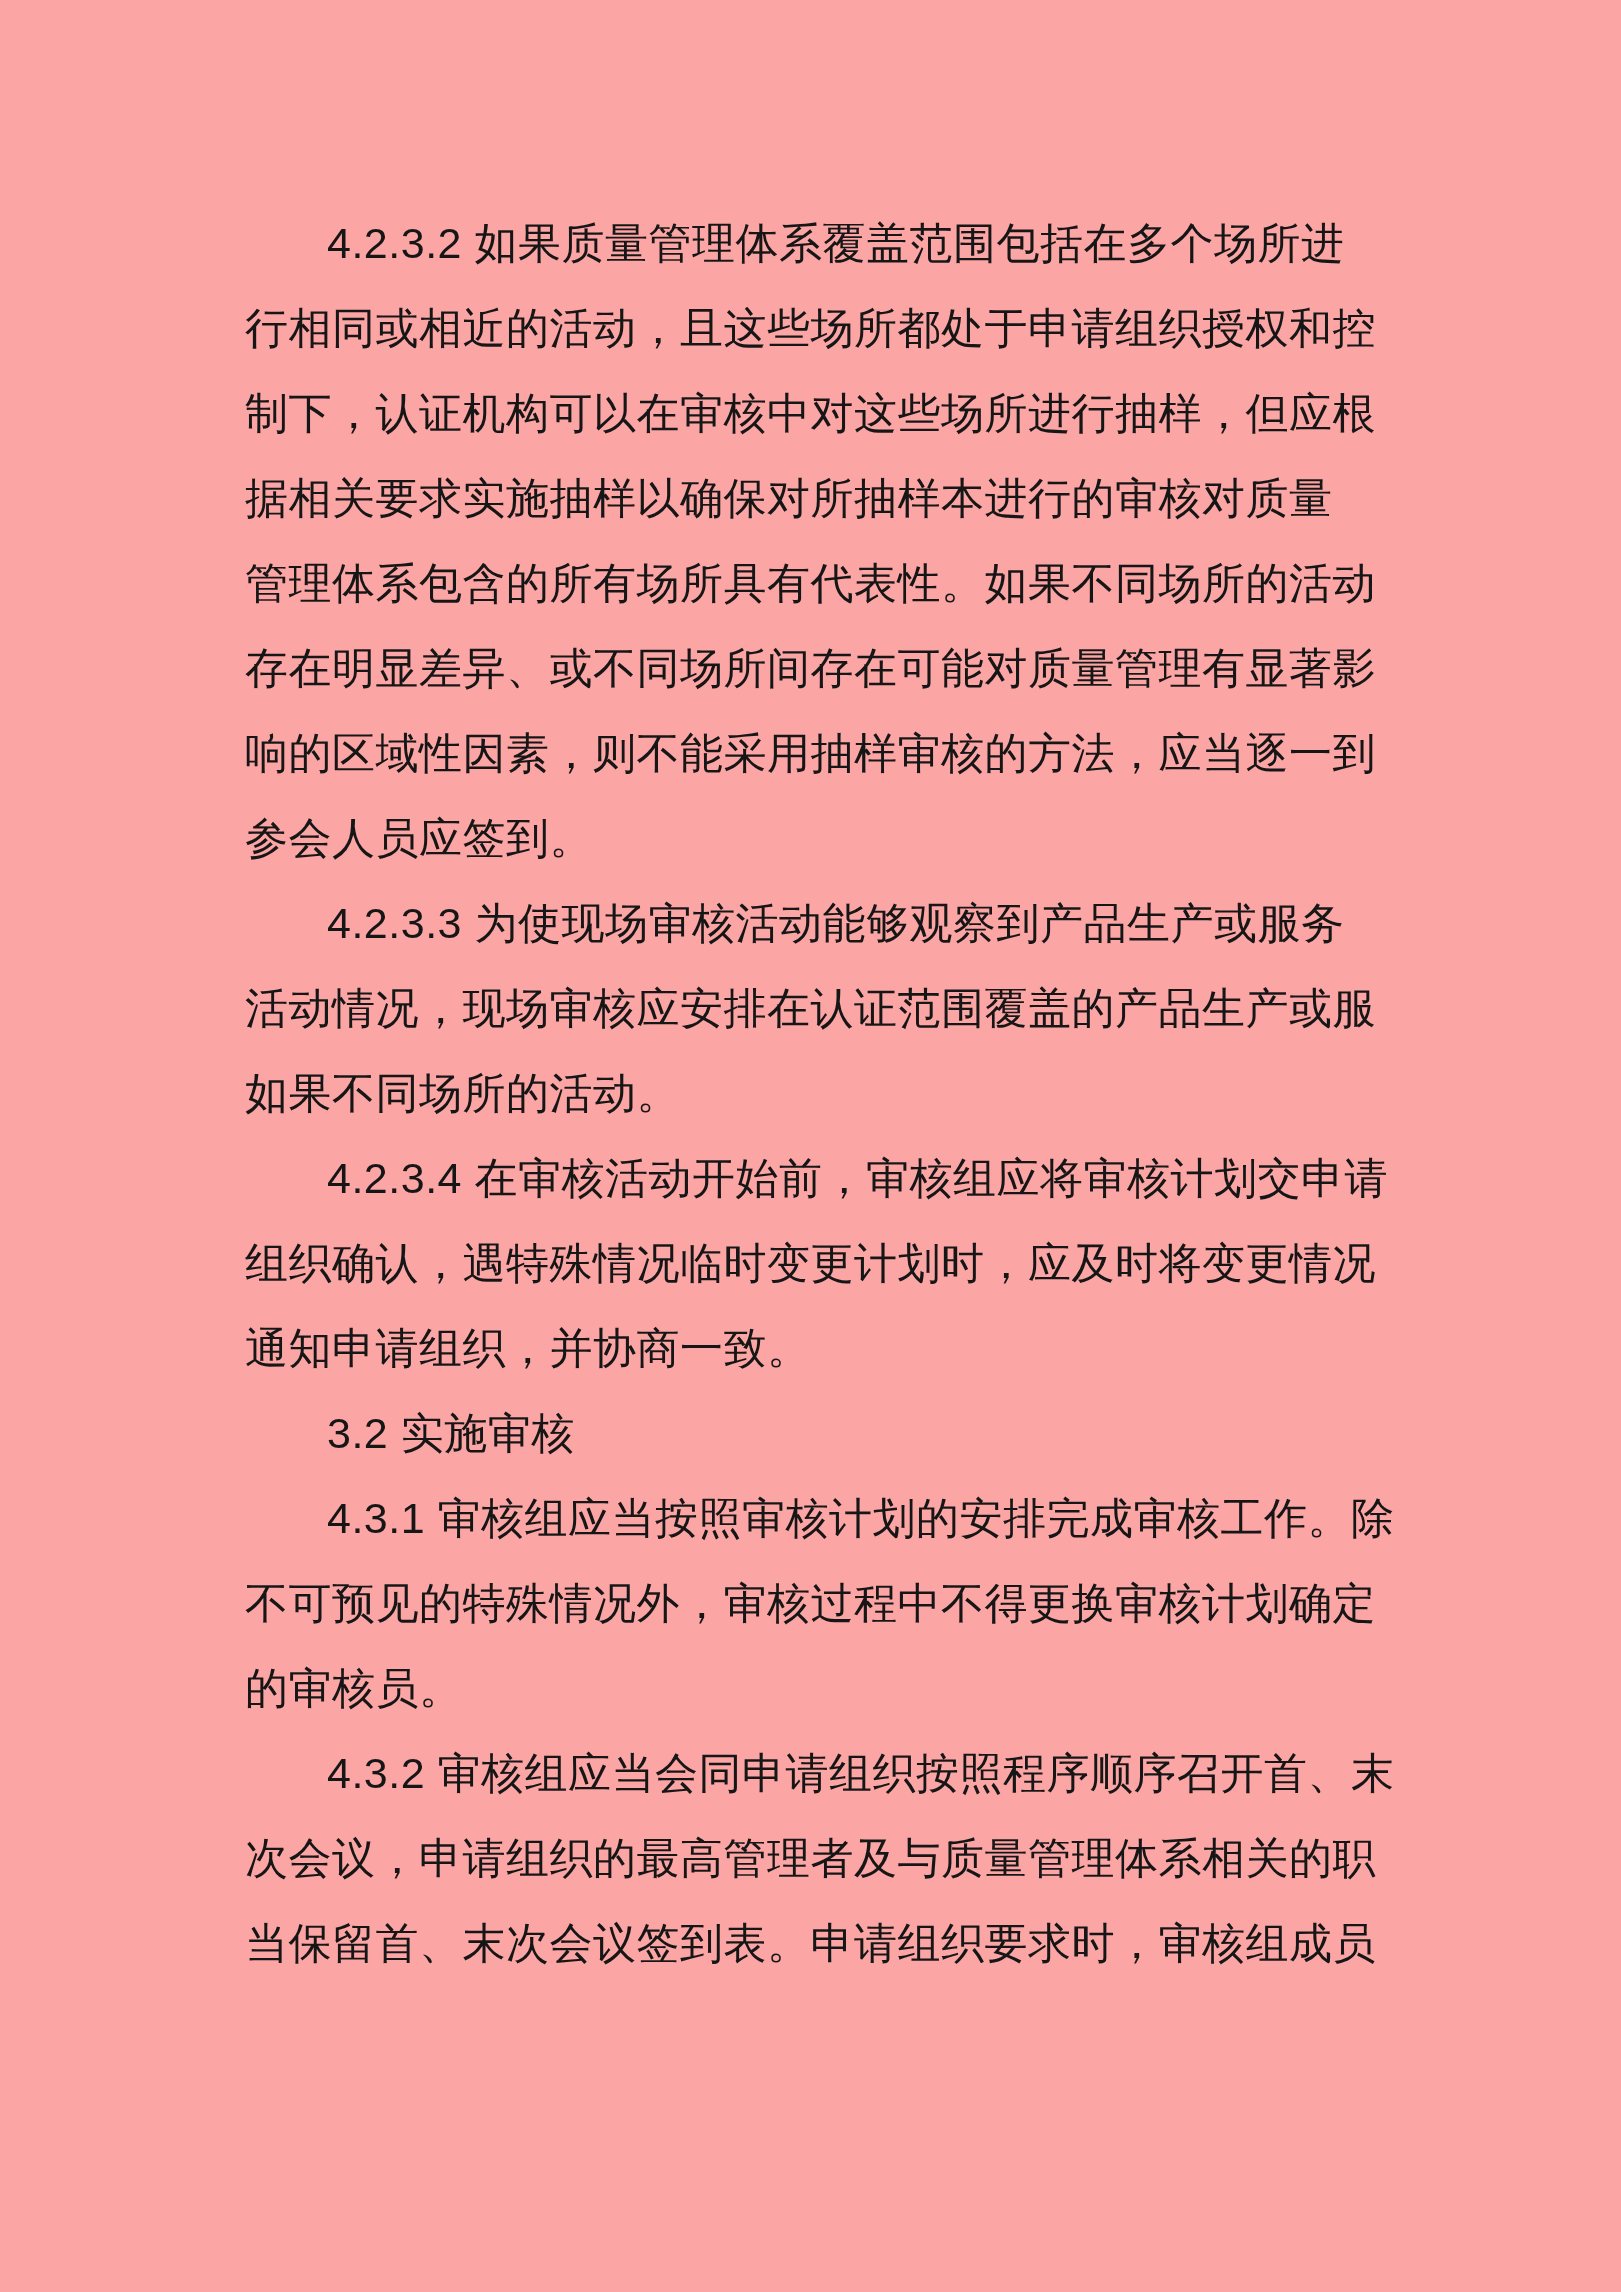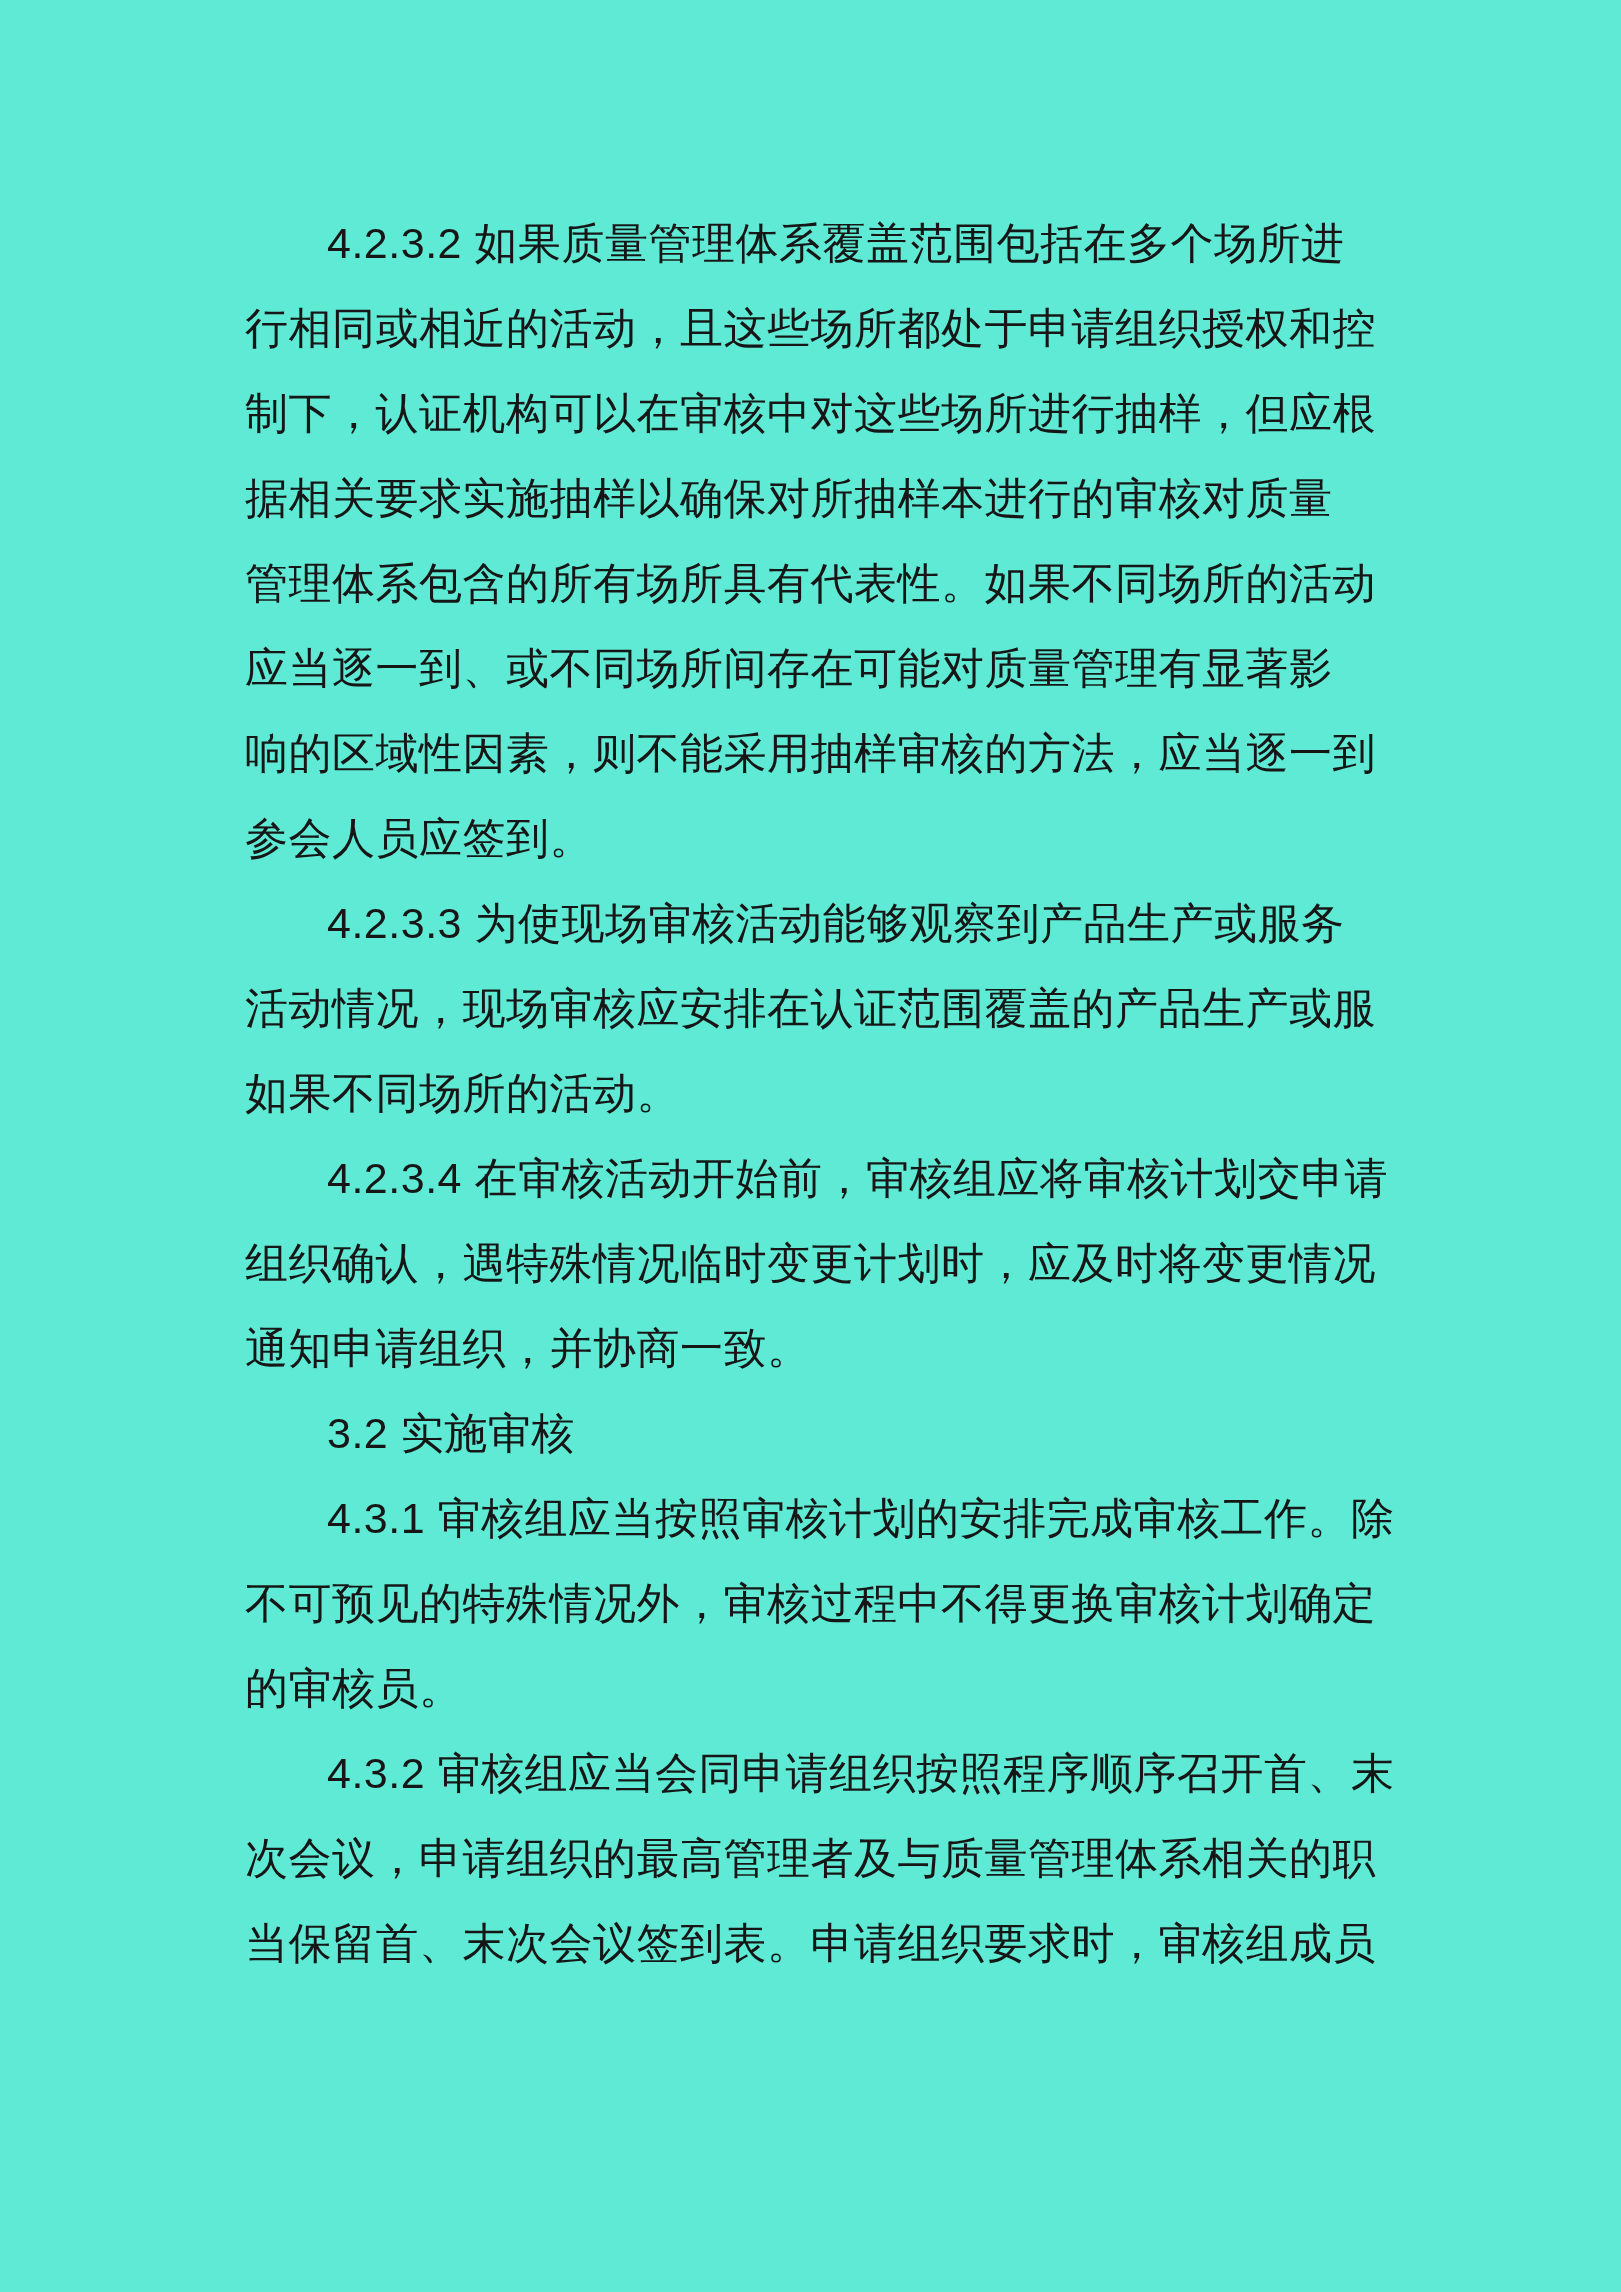--- a/index.html
+++ b/index.html
@@ -4,21 +4,21 @@
 <style>
   html, body {
     margin: 0;
     padding: 0;
     background: #e8e8e8;
   }
   .page {
     position: relative;
     width: 1621px;
     height: 2293px;
-    background: #5eead4;
+    background: #fca5a5;
     overflow: hidden;
     font-family: "Liberation Sans", sans-serif;
   }
   .text-block {
     position: absolute;
     left: 245px;
     top: 201px;
     width: 1235px;
   }
   .line {
@@ -37,21 +37,21 @@
 </head>
 <body>
 
 <div class="page">
   <div class="text-block" style="color: rgb(22, 22, 22);">
       <div class="line indent">4.2.3.2 如果质量管理体系覆盖范围包括在多个场所进</div>
       <div class="line">行相同或相近的活动，且这些场所都处于申请组织授权和控</div>
       <div class="line">制下，认证机构可以在审核中对这些场所进行抽样，但应根</div>
       <div class="line">据相关要求实施抽样以确保对所抽样本进行的审核对质量</div>
       <div class="line">管理体系包含的所有场所具有代表性。如果不同场所的活动</div>
-      <div class="line">应当逐一到、或不同场所间存在可能对质量管理有显著影</div>
+      <div class="line">存在明显差异、或不同场所间存在可能对质量管理有显著影</div>
       <div class="line">响的区域性因素，则不能采用抽样审核的方法，应当逐一到</div>
       <div class="line">参会人员应签到。</div>
       <div class="line indent">4.2.3.3 为使现场审核活动能够观察到产品生产或服务</div>
       <div class="line">活动情况，现场审核应安排在认证范围覆盖的产品生产或服</div>
       <div class="line">如果不同场所的活动。</div>
       <div class="line indent">4.2.3.4 在审核活动开始前，审核组应将审核计划交申请</div>
       <div class="line">组织确认，遇特殊情况临时变更计划时，应及时将变更情况</div>
       <div class="line">通知申请组织，并协商一致。</div>
       <div class="line indent">3.2 实施审核</div>
       <div class="line indent">4.3.1 审核组应当按照审核计划的安排完成审核工作。除</div>

